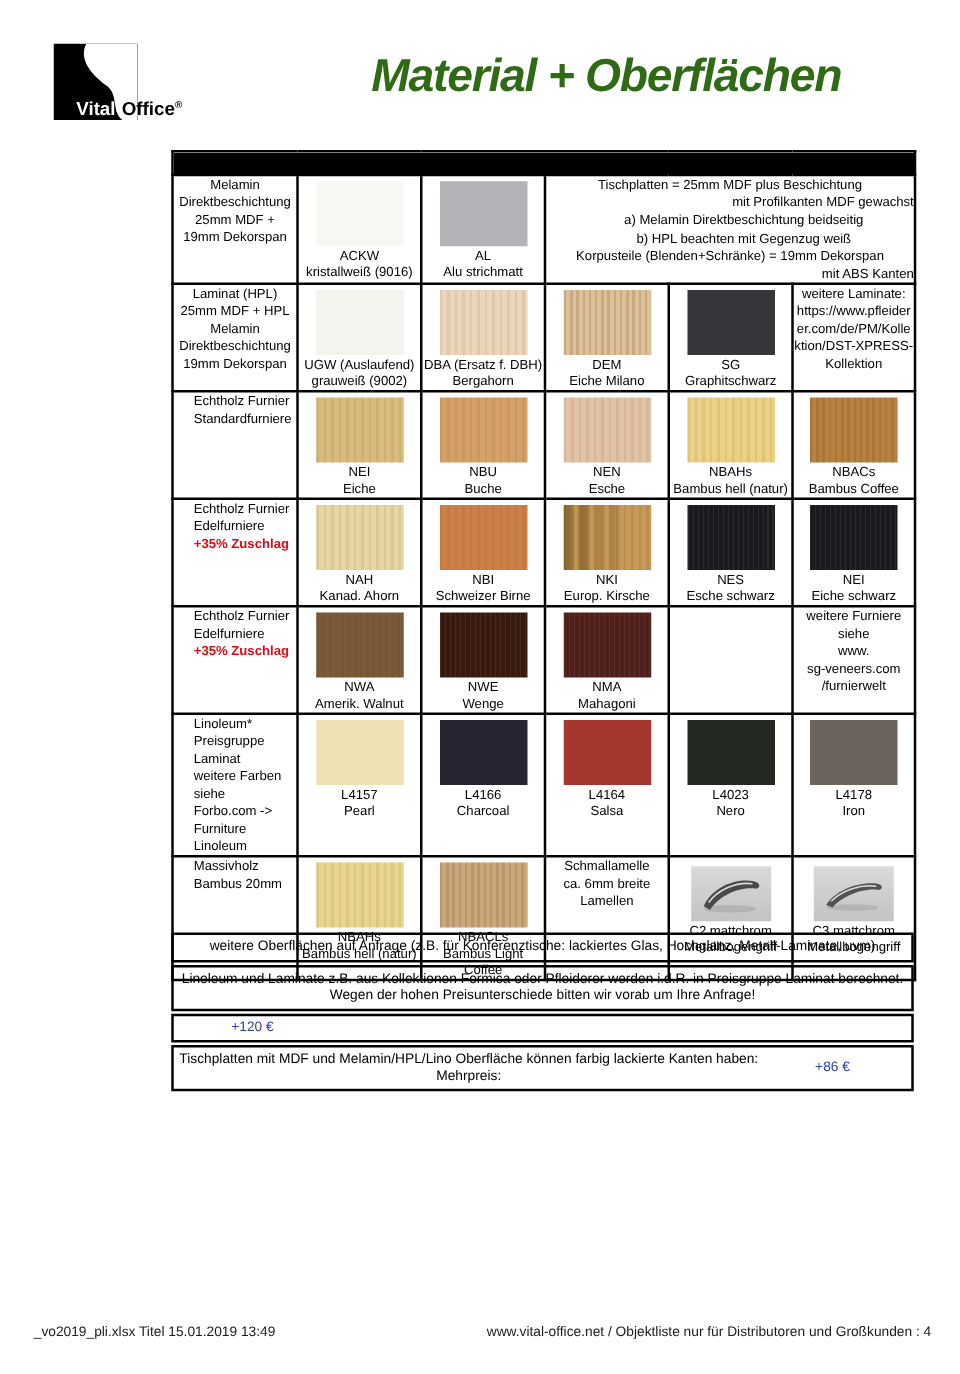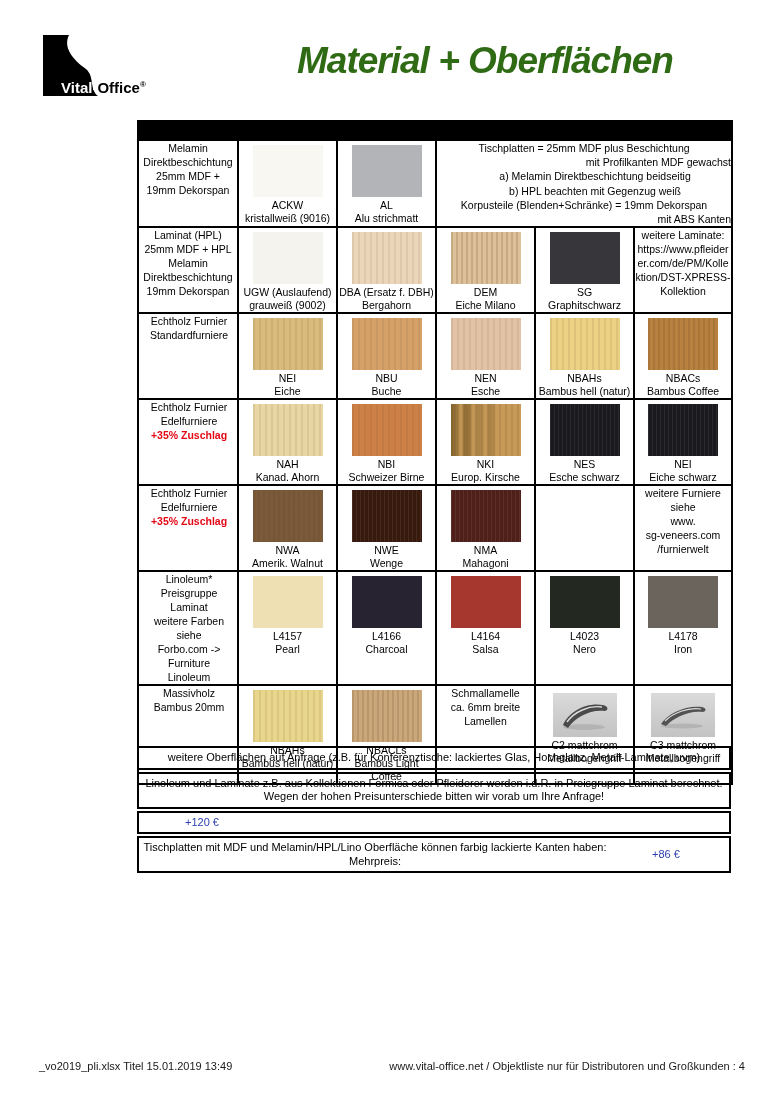--- a/index.html
+++ b/index.html
@@ -17,21 +17,21 @@
   h1.title{position:absolute;left:205px;top:40px;width:560px;margin:0;text-align:center;
     font-size:37px;font-style:italic;font-weight:bold;letter-spacing:-1px;color:#2f6b14;}
 
   
   table.mat{position:absolute;left:137px;top:120px;width:594px;border-collapse:collapse;table-layout:fixed;}
   table.mat td{border:2px solid #000;padding:0;vertical-align:top;font-size:10.5px;text-align:center;overflow:hidden;}
   td.bar{background:#000;height:17px;border-bottom:2px solid #000;}
   tr.r1{height:84px;} tr.r2{height:83px;} tr.r3{height:85px;} tr.r4{height:85px;}
   tr.r5{height:83px;} tr.r6{height:87px;} tr.r7{height:93px;}
   td.lbl{vertical-align:middle;font-size:11px;line-height:14px;}
-  td.lbl.left{text-align:center;padding-left:2px;}
+  td.lbl.left{text-align:left;padding-left:16px;}
   .b{font-weight:normal;}
   .red{font-weight:bold;}
   .sw{width:70px;height:52px;margin:4px auto 2px;}
   .code{font-size:10.5px;line-height:13px;margin-top:2px;}
   .mname{font-size:10.5px;line-height:13px;}
   .wood{background-image:repeating-linear-gradient(90deg,rgba(101,67,33,0.10) 0 2px,rgba(0,0,0,0) 2px 6px);}
   .wood-strong{background-image:repeating-linear-gradient(90deg,rgba(101,67,33,0.18) 0 2px,rgba(0,0,0,0) 2px 5px);}
   .wood-dark{background-image:repeating-linear-gradient(90deg,rgba(255,255,255,0.07) 0 1px,rgba(0,0,0,0) 1px 4px);}
   .kirsche{background-image:
      linear-gradient(90deg,rgba(86,62,16,0.50) 0 6%,rgba(0,0,0,0) 14%,rgba(86,62,16,0.45) 20% 24%,rgba(0,0,0,0) 32%,rgba(120,90,40,0.35) 38% 41%,rgba(0,0,0,0) 50%,rgba(86,62,16,0.25) 55% 57%,rgba(0,0,0,0) 65%),
@@ -44,21 +44,21 @@
   .photo{width:64px;height:44px;margin:7px auto 1px;background:linear-gradient(180deg,#dadada,#c3c3c3);}
 
   
   .notes{position:absolute;left:137px;top:746px;width:594px;}
   .note{border:2px solid #000000;margin-bottom:2px;font-size:11px;line-height:13.5px;padding:3px 4px;text-align:center;}
   .note.flexn{display:flex;align-items:center;}
   .note.flexn .ntext{flex:1;text-align:center;}
   .note.flexn .nval{width:118px;text-align:center;font-weight:normal;}
 
   
-  .footer{position:absolute;left:12px;right:0;top:1060px;display:flex;justify-content:space-between;
+  .footer{position:absolute;left:0;right:0;top:1060px;display:flex;justify-content:space-between;
     padding:0 23px 0 27px;font-size:11px;color:#1a1a1a;}
 </style>
 </head>
 <body>
 
 <div class="page">
 
   <div class="logo">
     <div class="logo-box">
       <svg width="67" height="61" viewBox="0 0 67 61">

